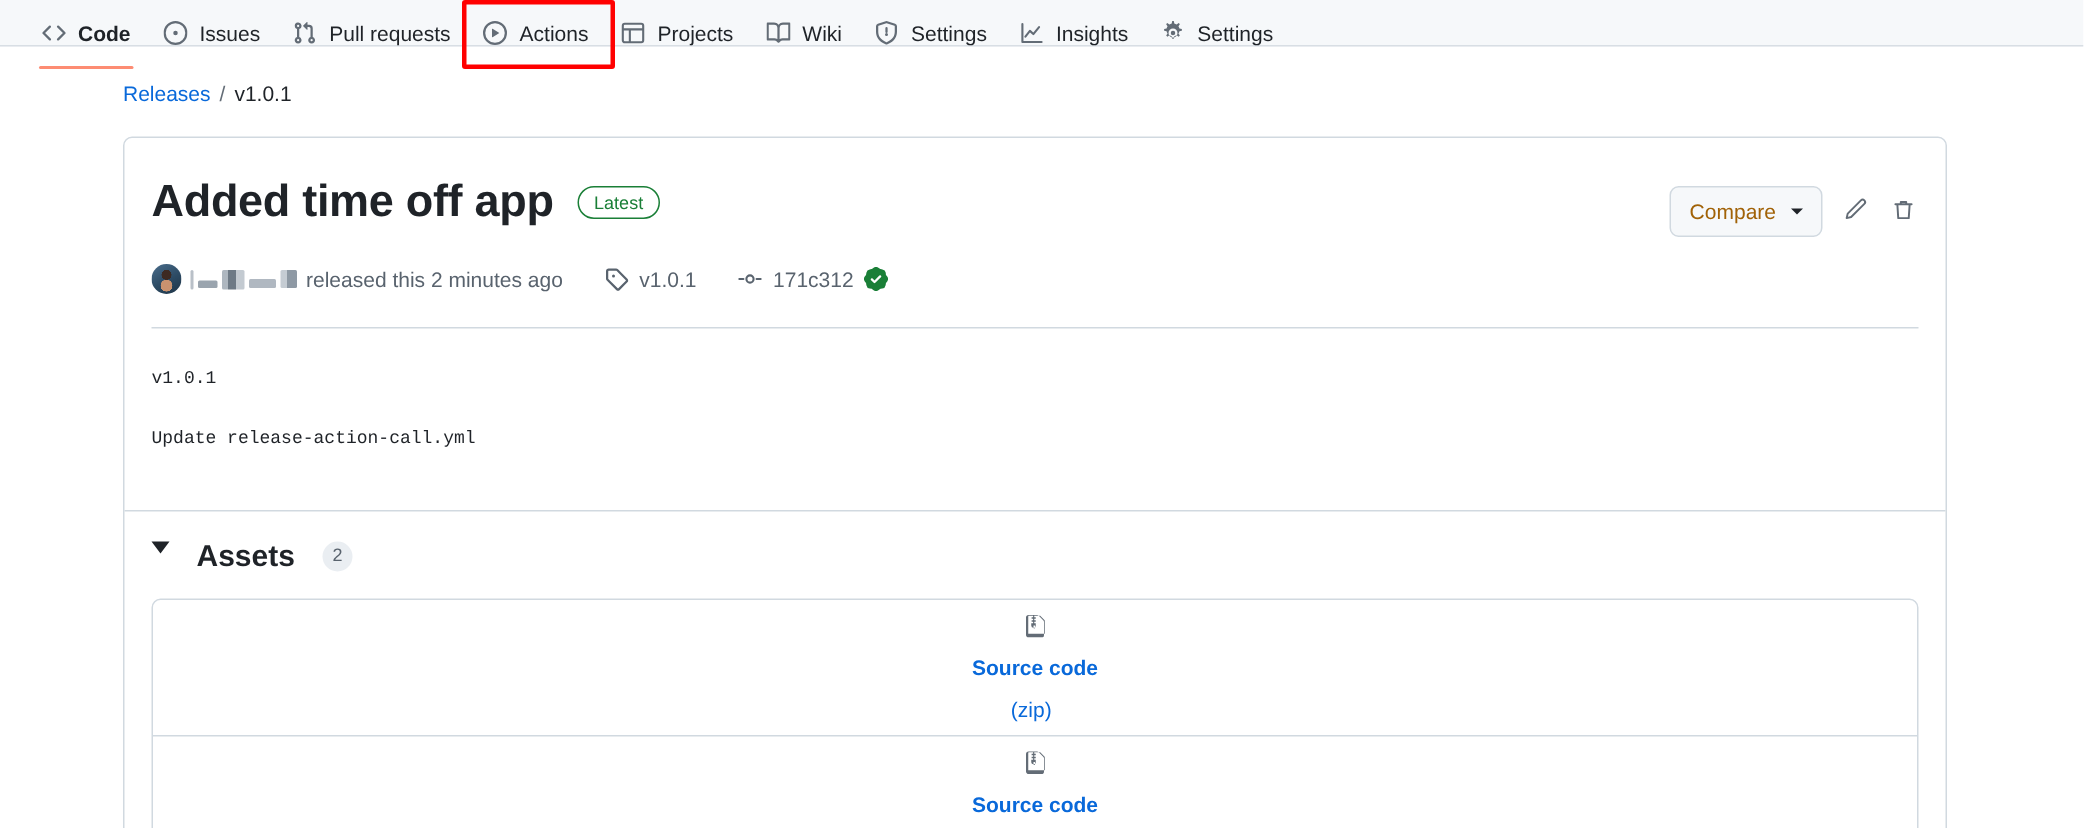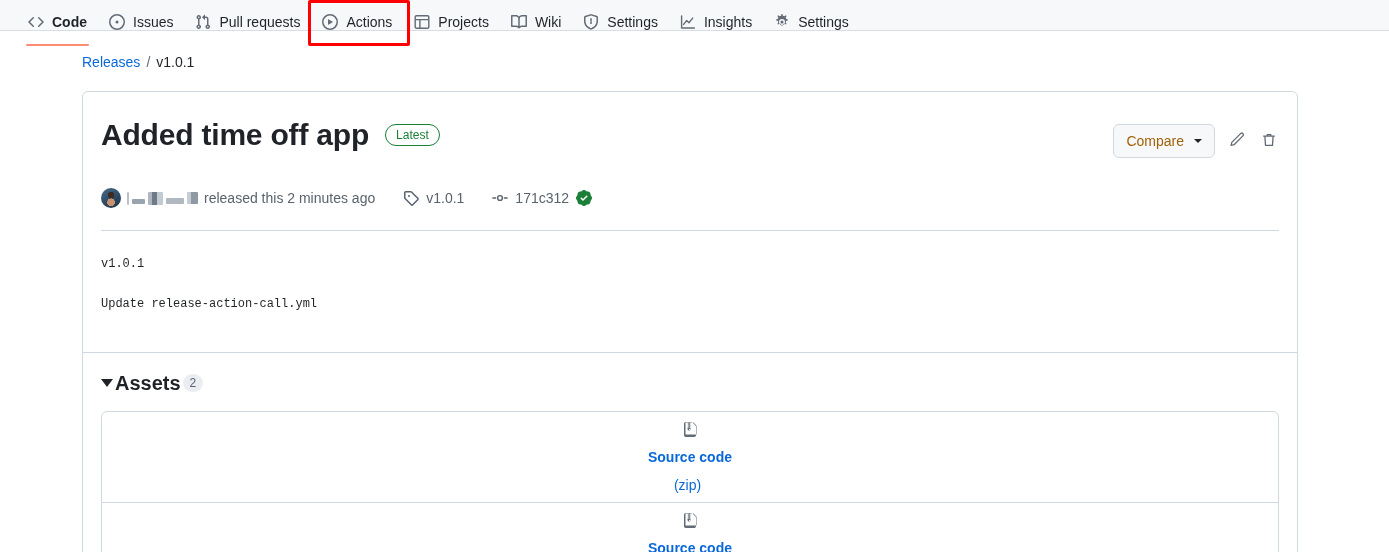--- a/index.html
+++ b/index.html
@@ -170,21 +170,21 @@
     cursor: pointer;
     background: none;
     border: none;
     padding: 0;
   }
 
   
   .meta-row {
     display: flex;
     align-items: center;
-    margin-top: 30px;
+    margin-top: 18px;
     font-size: 14px;
     color: #59636e;
     gap: 0;
   }
   .avatar {
     width: 20px;
     height: 20px;
     border-radius: 50%;
     flex: none;
     background:
@@ -240,22 +240,21 @@
 
   .divider-full {
     height: 1px;
     background: #d1d9e0;
   }
 
   
   .assets-section { padding: 20px 18px 18px 18px; }
   .assets-head {
     display: flex;
-    align-items: center;
-    gap: 2px;
+    gap: 18px;
     cursor: pointer;
     width: fit-content;
   }
   .tri {
     width: 0; height: 0;
     border-left: 6px solid transparent;
     border-right: 6px solid transparent;
     border-top: 8px solid #1f2328;
   }
   .assets-title {

